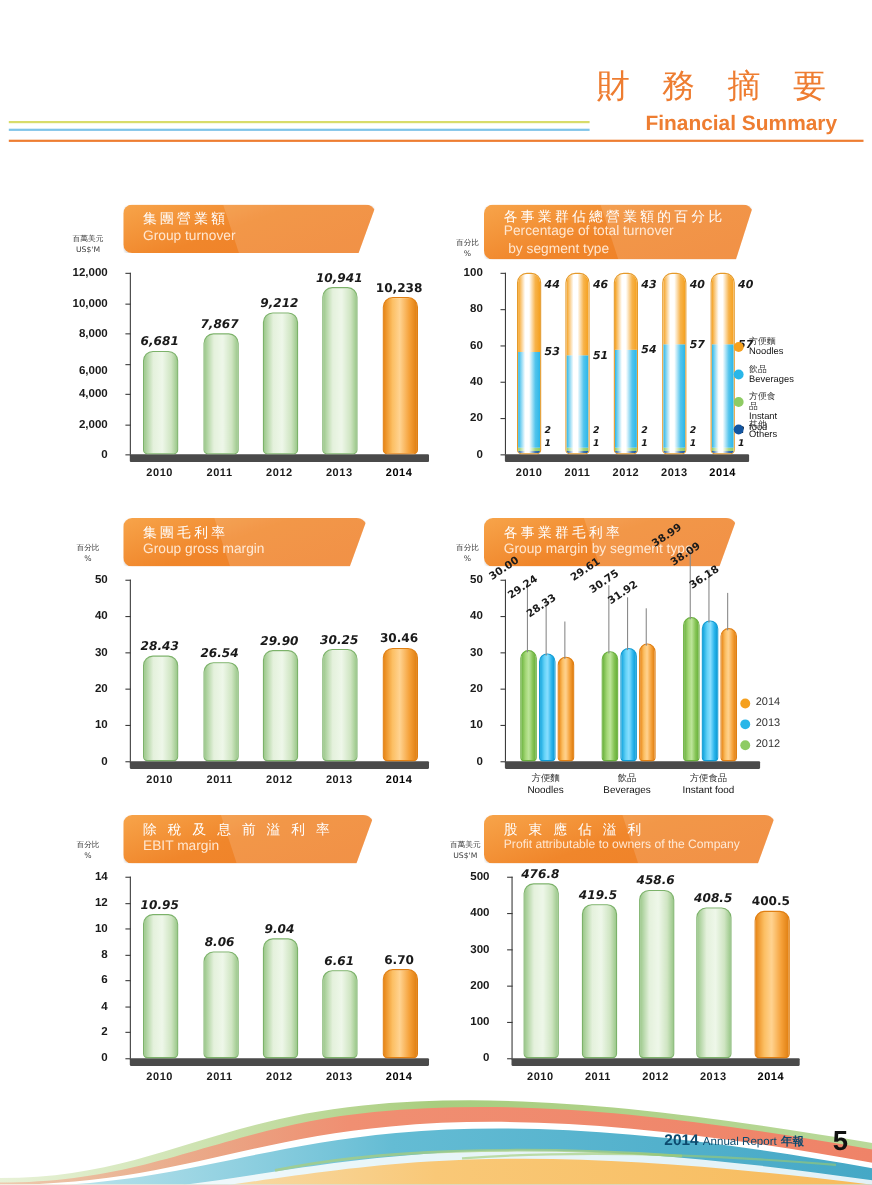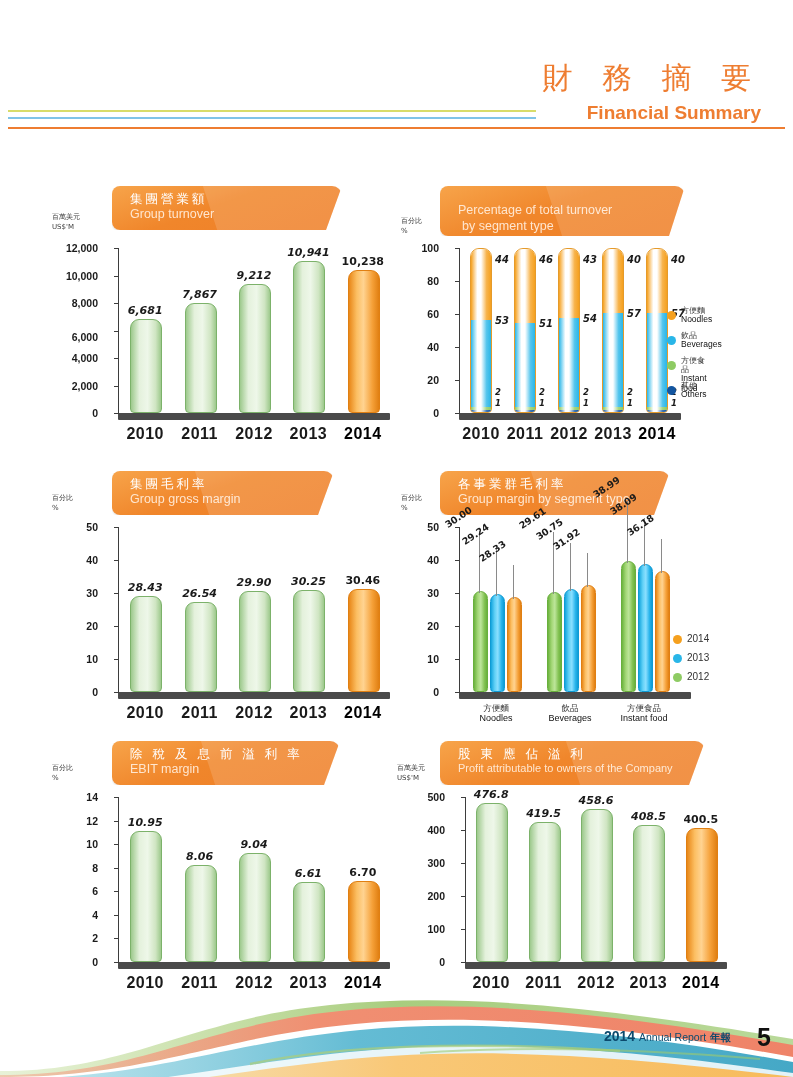--- a/index.html
+++ b/index.html
@@ -45,21 +45,21 @@
     letter-spacing:3px;font-family:"DejaVu Sans",sans-serif;white-space:nowrap;
   }
   .banner .t-en{
     position:absolute;left:18px;top:21px;color:#ffe6cf;font-size:12.5px;
     white-space:nowrap;line-height:1.25;
   }
   .banner.two .t-cn{top:3px;}
   .banner.two .t-en{top:17px;}
 
   .unit{
-    position:absolute;text-align:left;font-size:7px;color:#3b3b3b;
+    position:absolute;text-align:center;font-size:7px;color:#3b3b3b;
     line-height:1.45;font-family:"DejaVu Sans",sans-serif;white-space:nowrap;
   }
 
   
   .plot{position:absolute;}
   .axis-y{position:absolute;left:0;top:0;width:1px;height:100%;background:#3d3d3d;}
   .base{position:absolute;left:0;height:7px;background:#4a4a4a;border-radius:1px;}
   .tick{position:absolute;left:-4px;width:5px;height:1px;background:#3d3d3d;}
   .ytxt{
     position:absolute;right:100%;margin-right:20px;font-size:10.5px;color:#1b1b1b;
@@ -83,21 +83,21 @@
   .bar.lgreen{
     background:linear-gradient(90deg,#6cb33f 0%,#a5d878 30%,#bde59a 52%,#84c354 80%,#69b03c 100%);
     border:1px solid #69b03c;
   }
   .vlabel{
     position:absolute;font-size:11px;color:#1a1a1a;white-space:nowrap;
     font-family:"DejaVu Sans",sans-serif;font-style:italic;font-weight:bold;
     transform:translateX(-50%);
   }
   .xlabel{
-    position:absolute;font-size:16px;color:#1a1a1a;white-space:nowrap;
+    position:absolute;font-size:10px;color:#1a1a1a;white-space:nowrap;
     transform:translateX(-50%);font-weight:bold;letter-spacing:.5px;
     font-family:"Liberation Sans",sans-serif;
   }
   .xlabel.hi{font-weight:bold;color:#000;}
   .xcat{
     position:absolute;text-align:center;transform:translateX(-50%);
     white-space:nowrap;line-height:1.2;
   }
   .xcat .cn{font-size:8.5px;color:#333;font-family:"DejaVu Sans",sans-serif;display:block;}
   .xcat .en{font-size:9px;color:#111;display:block;}
@@ -192,20 +192,21 @@
         <div class="vlabel" style="left:190.39999999999998px;top:-2.438749999999999px;">10,941</div>
         <div class="xlabel" style="left:190.39999999999998px;top:177px;">2013</div>
         <div class="bar orange" style="left:229.79999999999998px;width:30px;height:140.77249999999998px;"></div>
         <div class="vlabel" style="left:244.79999999999998px;top:7.2275000000000205px;font-style:normal;">10,238</div>
         <div class="xlabel hi" style="left:244.79999999999998px;top:177px;">2014</div>
       </div>
   </div>
 
   <div class="chart" id="c2" style="left:415px;top:180px;width:370px;height:260px;">
     <div class="banner two" style="left:25px;top:6px;width:245px;height:50px;">
+      <span class="t-cn">各事業群佔總營業額的百分比</span>
       <span class="t-en">
         <span>Percentage of total turnover</span><br>
         <span style="padding-left:4px">by segment type</span>
       </span>
     </div>
     <div class="unit" style="left:-14px;top:36px;width:48px;">
       <span>百分比</span><br>
       <span>%</span>
     </div>
     <div class="plot" id="p2" style="left:44px;top:68px;width:220px;height:165px;">

